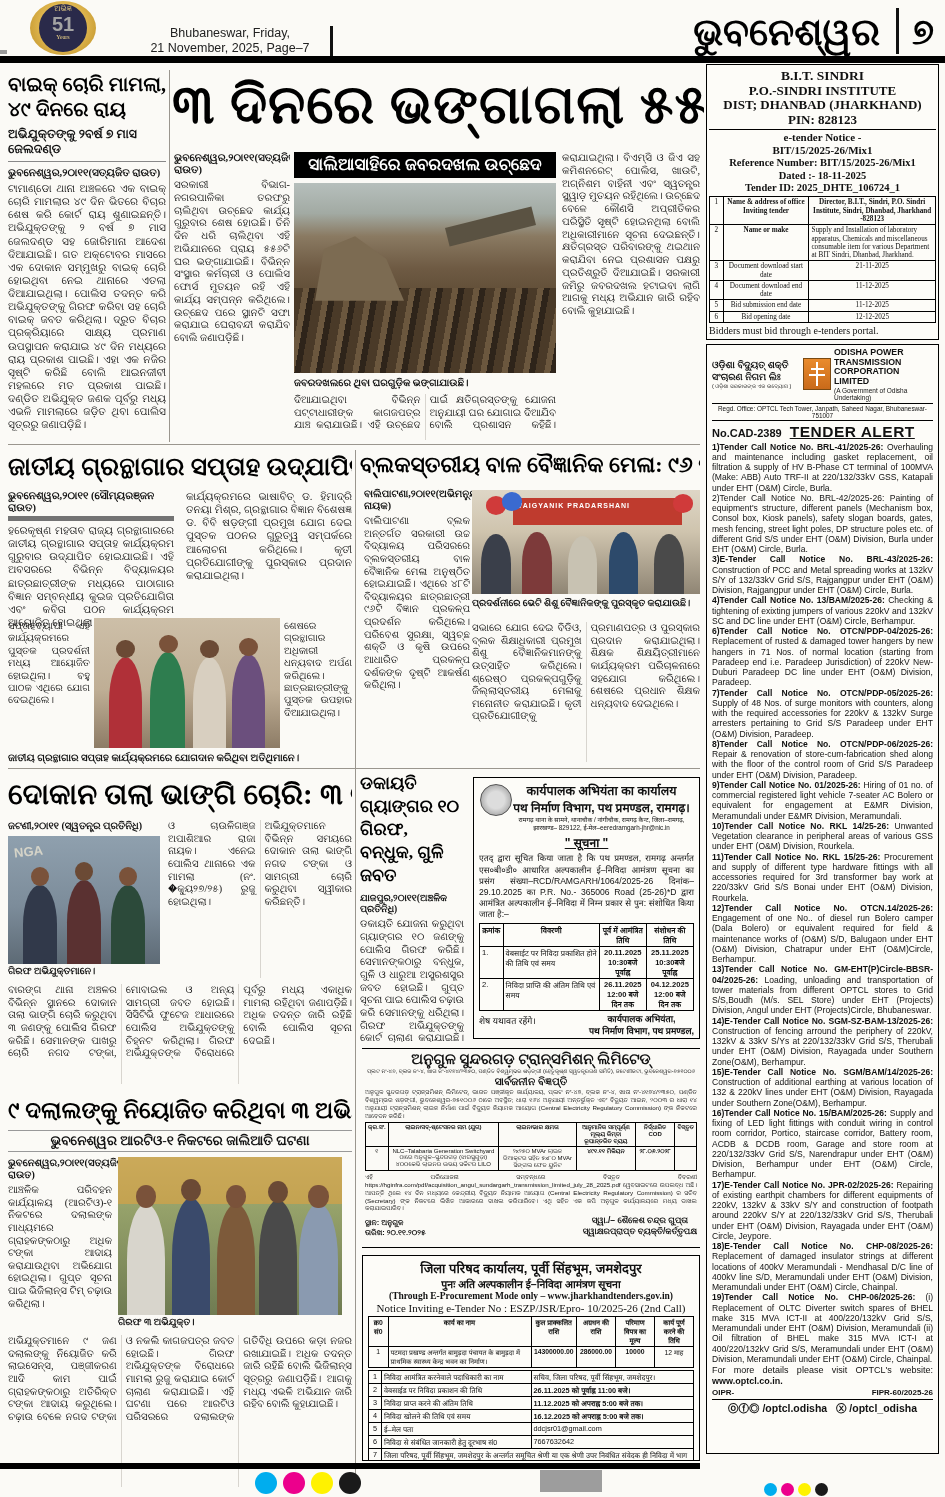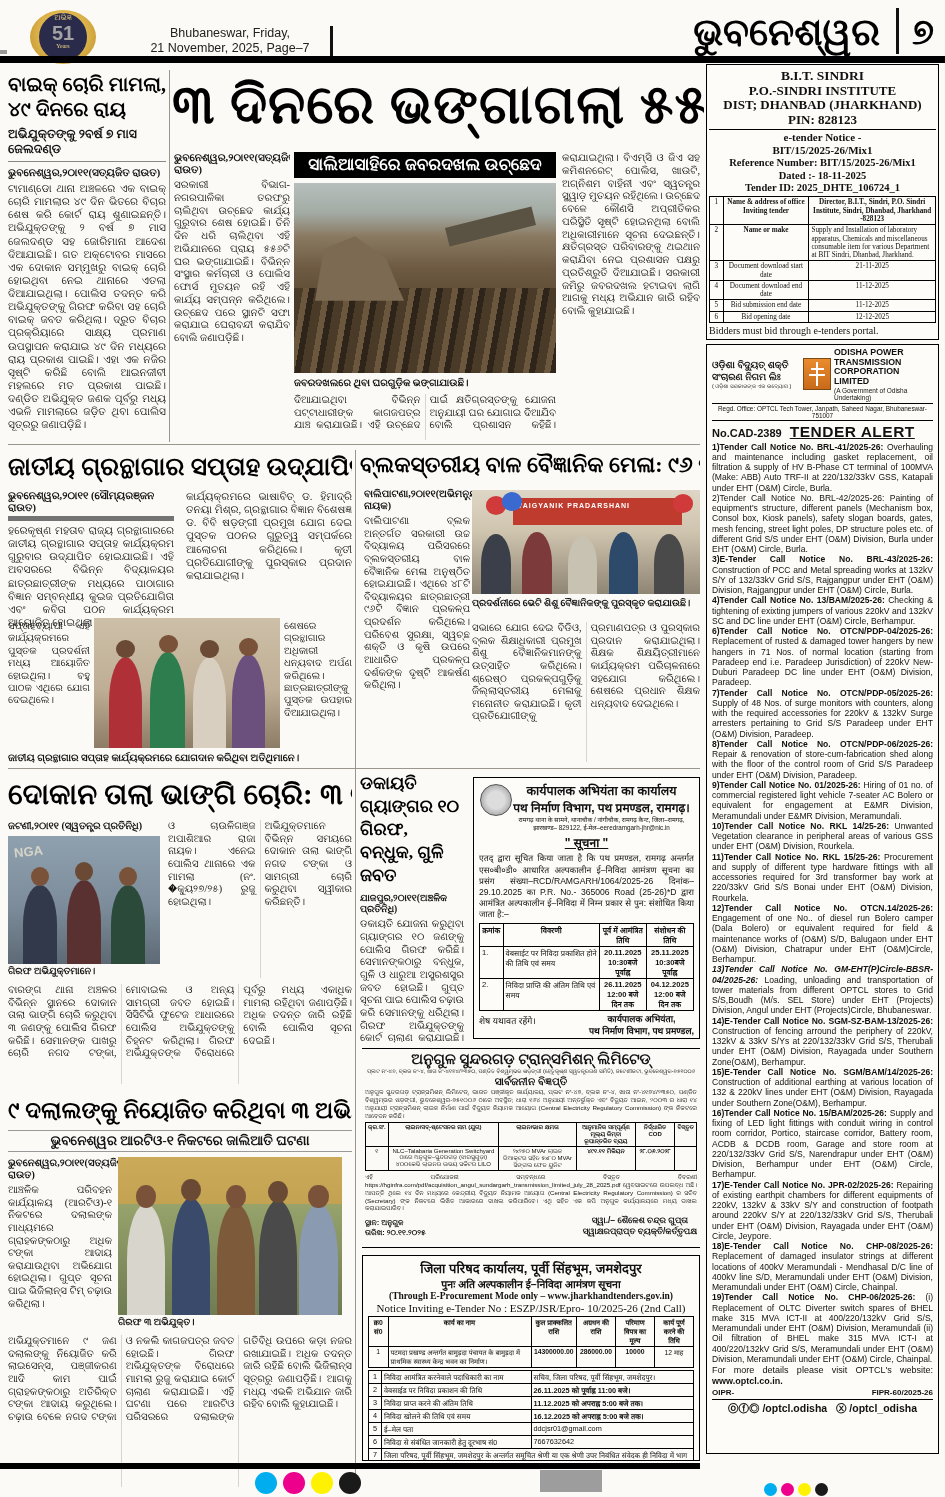--- a/index.html
+++ b/index.html
@@ -27,21 +27,21 @@
   .head{position:absolute;border-radius:50%}
   .dot{position:absolute;border-radius:50%}
 </style>
 </head>
 <body>
 
 <div id="page">
 
   <div class="abs" style="left:0;top:50px;width:7px;height:4px;background:#9a9a9a"></div>
 
-  <div class="abs" style="left:26px;top:10px;width:76px;height:54px">
+  <div class="abs" style="left:26px;top:1px;width:76px;height:54px">
     <div class="abs" style="left:4px;top:0;width:66px;height:54px;border-radius:50%;background:radial-gradient(circle at 50% 45%, #f7e3a1 0%, #e4bc54 45%, #b98a22 100%)"></div>
     <div class="abs c" style="left:13px;top:3px;width:48px;height:48px;border-radius:50%;background:#2a2a4a;color:#f3d98b">
       <div style="font-size:8px;line-height:10px;font-family:'Liberation Sans',sans-serif">ଅଭିଜ୍ଞ</div>
       <div class="b" style="font-size:20px;line-height:20px;font-family:'Liberation Sans',sans-serif;color:#a3a3a3">51</div>
       <div style="font-size:6px;line-height:7px;color:#f3d98b">Years</div>
     </div>
   </div>
 
   <div class="abs san c" style="left:135px;top:26px;width:190px;font-size:12.5px;line-height:1.2;color:#222">
     <div>Bhubaneswar, Friday,</div>
@@ -411,21 +411,21 @@
         <div><span style="font-weight: normal;">2)Tender Call Notice No. BRL-42/2025-26:</span><span> Painting of equipment's structure, different panels (Mechanism box, Consol box, Kiosk panels), safety slogan boards, gates, mesh fencing, street light poles, DP structure poles etc. of different Grid S/S under EHT (O&amp;M) Division, Burla under EHT (O&amp;M) Circle, Burla.</span></div>
         <div><span style="font-weight: bold;">3)E-Tender Call Notice No. BRL-43/2025-26:</span><span> Construction of PCC and Metal spreading works at 132kV S/Y of 132/33kV Grid S/S, Rajgangpur under EHT (O&amp;M) Division, Rajgangpur under EHT (O&amp;M) Circle, Burla.</span></div>
         <div><span style="font-weight: bold;">4)Tender Call Notice No. 13/BAM/2025-26:</span><span> Checking &amp; tightening of exixting jumpers of various 220kV and 132kV SC and DC line under EHT (O&amp;M) Circle, Berhampur.</span></div>
         <div><span style="font-weight: bold;">6)Tender Call Notice No. OTCN/PDP-04/2025-26:</span><span> Replacement of rusted &amp; damaged tower hangers by new hangers in 71 Nos. of normal location (starting from Paradeep end i.e. Paradeep Jurisdiction) of 220kV New-Duburi Paradeep DC line under EHT (O&amp;M) Division, Paradeep.</span></div>
         <div><span style="font-weight: bold;">7)Tender Call Notice No. OTCN/PDP-05/2025-26:</span><span> Supply of 48 Nos. of surge monitors with counters, along with the required accessories for 220kV &amp; 132kV Surge arresters pertaining to Grid S/S Paradeep under EHT (O&amp;M) Division, Paradeep.</span></div>
         <div><span style="font-weight: bold;">8)Tender Call Notice No. OTCN/PDP-06/2025-26:</span><span> Repair &amp; renovation of store-cum-fabrication shed along with the floor of the control room of Grid S/S Paradeep under EHT (O&amp;M) Division, Paradeep.</span></div>
         <div><span style="font-weight: bold;">9)Tender Call Notice No. 01/2025-26:</span><span> Hiring of 01 no. of commercial registered light vehicle 7-seater AC Bolero or equivalent for engagement at E&amp;MR Division, Meramundali under E&amp;MR Division, Meramundali.</span></div>
         <div><span style="font-weight: bold;">10)Tender Call Notice No. RKL 14/25-26:</span><span> Unwanted Vegetation clearance in peripheral areas of various GSS under EHT (O&amp;M) Division, Rourkela.</span></div>
         <div><span style="font-weight: bold;">11)Tender Call Notice No. RKL 15/25-26:</span><span> Procurement and supply of different type hardware fittings with all accessories required for 3rd transformer bay work at 220/33kV Grid S/S Bonai under EHT (O&amp;M) Division, Rourkela.</span></div>
         <div><span style="font-weight: bold;">12)Tender Call Notice No. OTCN.14/2025-26:</span><span> Engagement of one No.. of diesel run Bolero camper (Dala Bolero) or equivalent required for field &amp; maintenance works of (O&amp;M) S/D, Balugaon under EHT (O&amp;M) Division, Chatrapur under EHT (O&amp;M)Circle, Berhampur.</span></div>
-        <div><span style="font-weight: bold; font-style: italic;">13)Tender Call Notice No. GM-EHT(P)Circle-BBSR-04/2025-26:</span><span> Loading, unloading and transportation of tower materials from different OPTCL stores to Grid S/S,Boudh (M/s. SEL Store) under EHT (Projects) Division, Angul under EHT (Projects)Circle, Bhubaneswar.</span></div>
+        <div><span style="font-weight: bold;">13)Tender Call Notice No. GM-EHT(P)Circle-BBSR-04/2025-26:</span><span> Loading, unloading and transportation of tower materials from different OPTCL stores to Grid S/S,Boudh (M/s. SEL Store) under EHT (Projects) Division, Angul under EHT (Projects)Circle, Bhubaneswar.</span></div>
         <div><span style="font-weight: bold;">14)E-Tender Call Notice No. SGM-SZ-BAM-13/2025-26:</span><span> Construction of fencing arround the periphery of 220kV, 132kV &amp; 33kV S/Ys at 220/132/33kV Grid S/S, Therubali under EHT (O&amp;M) Division, Rayagada under Southern Zone(O&amp;M), Berhampur.</span></div>
         <div><span style="font-weight: bold;">15)E-Tender Call Notice No. SGM/BAM/14/2025-26:</span><span> Construction of additional earthing at various location of 132 &amp; 220kV lines under EHT (O&amp;M) Division, Rayagada under Southern Zone(O&amp;M), Berhampur.</span></div>
         <div><span style="font-weight: bold;">16)Tender Call Notice No. 15/BAM/2025-26:</span><span> Supply and fixing of LED light fittings with conduit wiring in control room corridor, Portico, staircase corridor, Battery room, ACDB &amp; DCDB room, Garage and store room at 220/132/33kV Grid S/S, Narendrapur under EHT (O&amp;M) Division, Berhampur under EHT (O&amp;M) Circle, Berhampur.</span></div>
         <div><span style="font-weight: bold;">17)E-Tender Call Notice No. JPR-02/2025-26:</span><span> Repairing of existing earthpit chambers for different equipments of 220kV, 132kV &amp; 33kV S/Y and construction of footpath around 220kV S/Y at 220/132/33kV Grid S/S, Therubali under EHT (O&amp;M) Division, Rayagada under EHT (O&amp;M) Circle, Jeypore.</span></div>
         <div><span style="font-weight: bold;">18)E-Tender Call Notice No. CHP-08/2025-26:</span><span> Replacement of damaged insulator strings at different locations of 400kV Meramundali - Mendhasal D/C line of 400kV line S/D, Meramundali under EHT (O&amp;M) Division, Meramundali under EHT (O&amp;M) Circle, Chainpal.</span></div>
         <div><span style="font-weight: bold;">19)Tender Call Notice No. CHP-06/2025-26:</span><span> (i) Replacement of OLTC Diverter switch spares of BHEL make 315 MVA ICT-II at 400/220/132kV Grid S/S, Meramundali under EHT (O&amp;M) Division, Meramundali (ii) Oil filtration of BHEL make 315 MVA ICT-I at 400/220/132kV Grid S/S, Meramundali under EHT (O&amp;M) Division, Meramundali under EHT (O&amp;M) Circle, Chainpal.</span></div>
       </div>
     <div class="j" style="font-size:9px;line-height:1.2;margin-top:1px">
       <span>For more details please visit OPTCL's  website:</span>
       <span class="b">www.optcl.co.in.</span>

